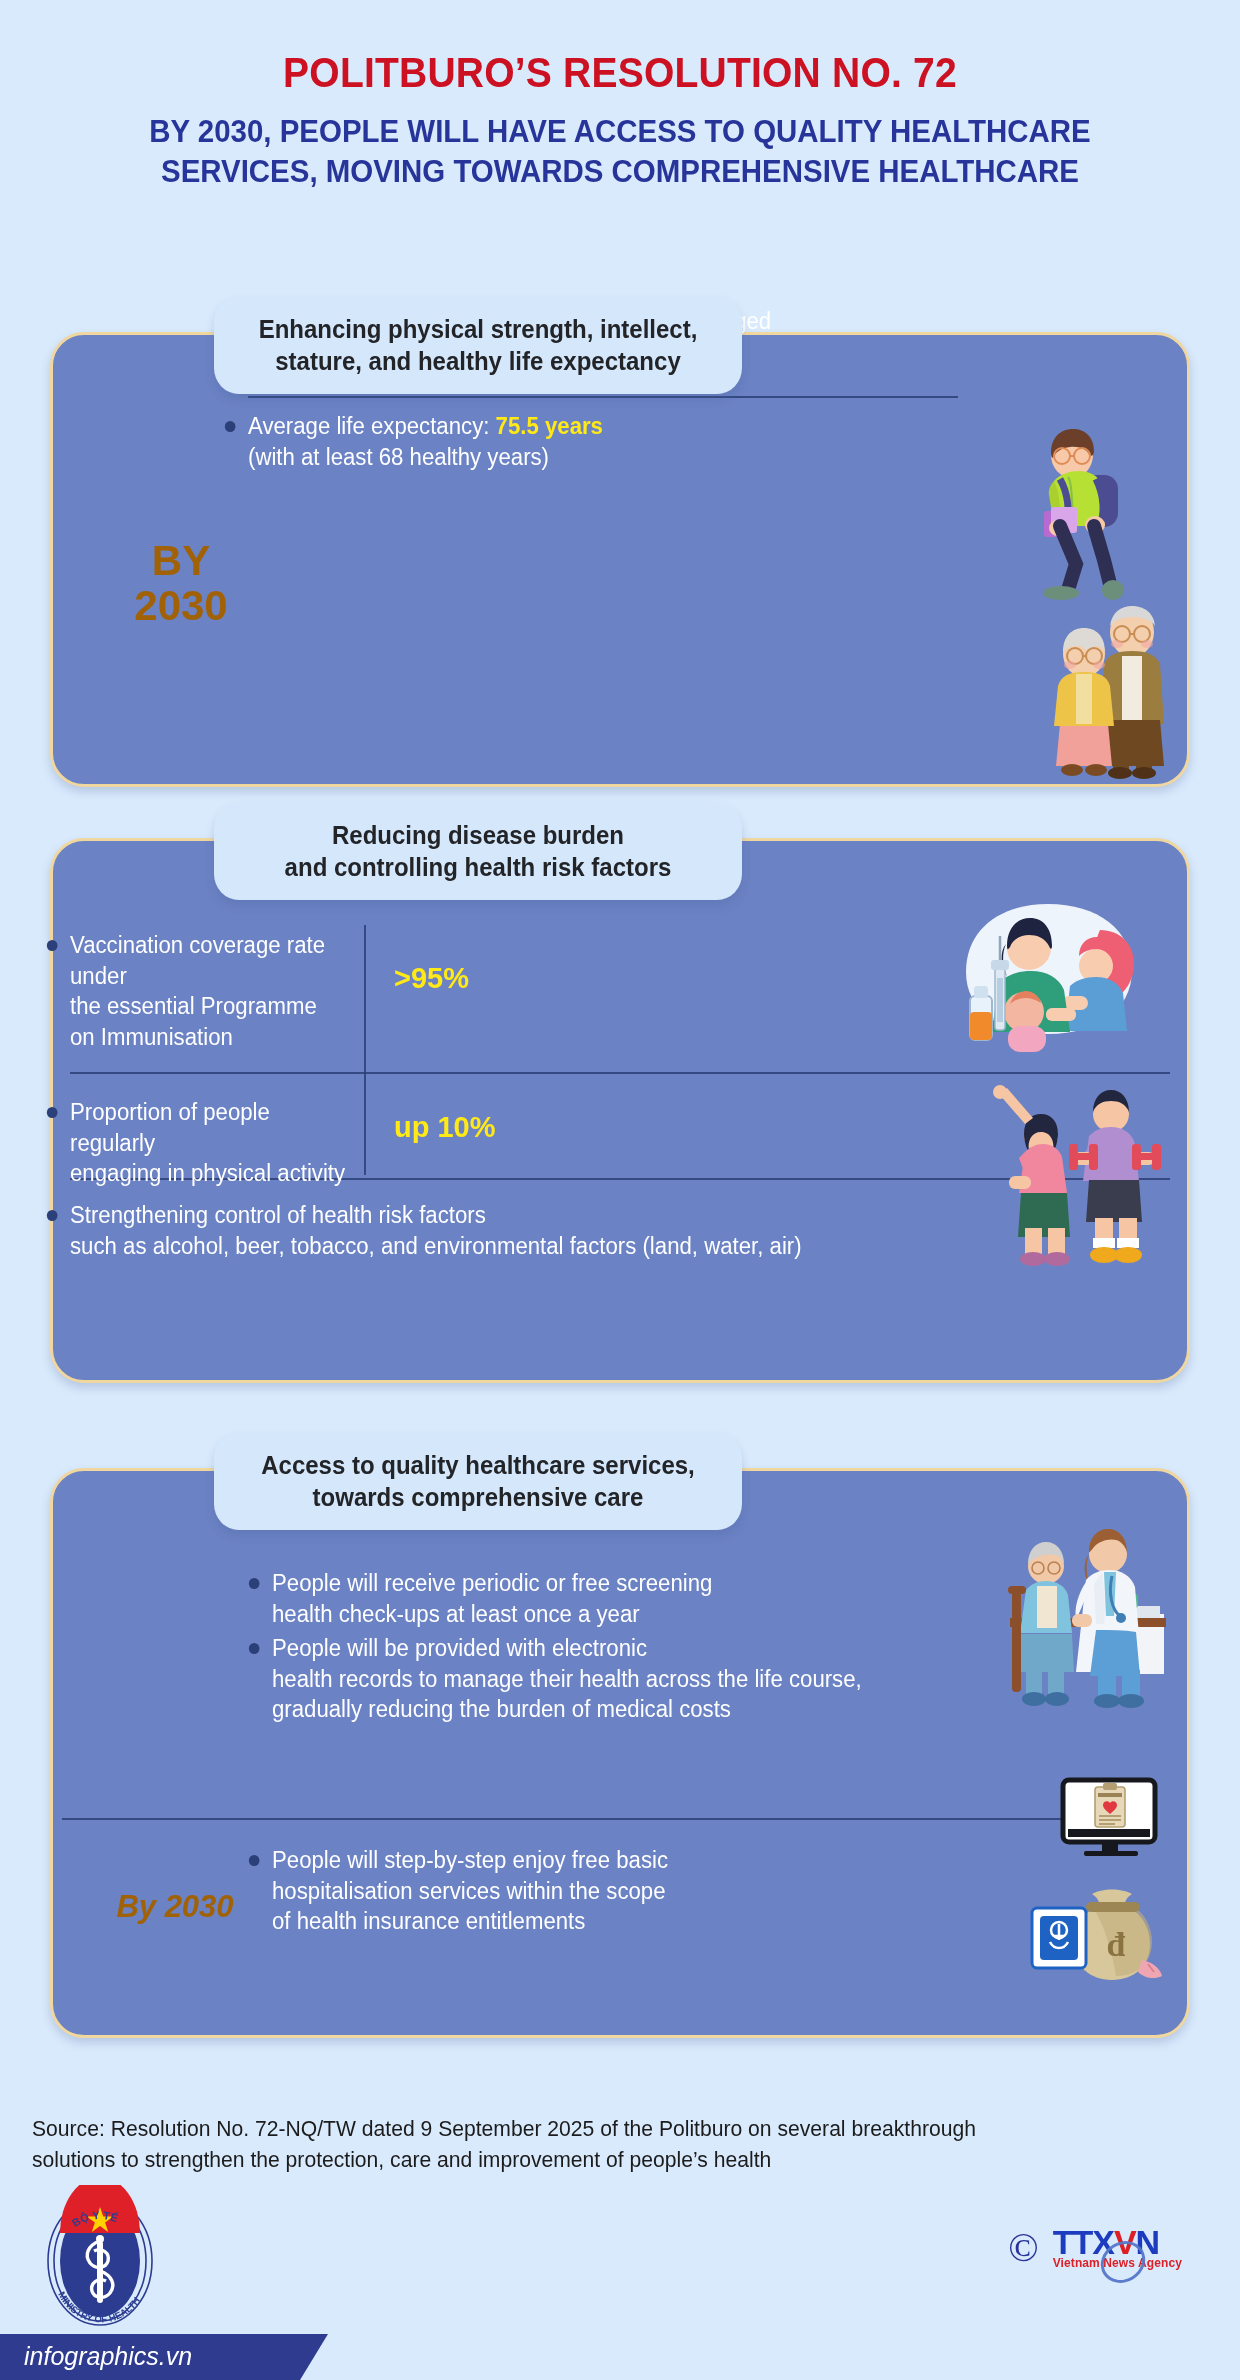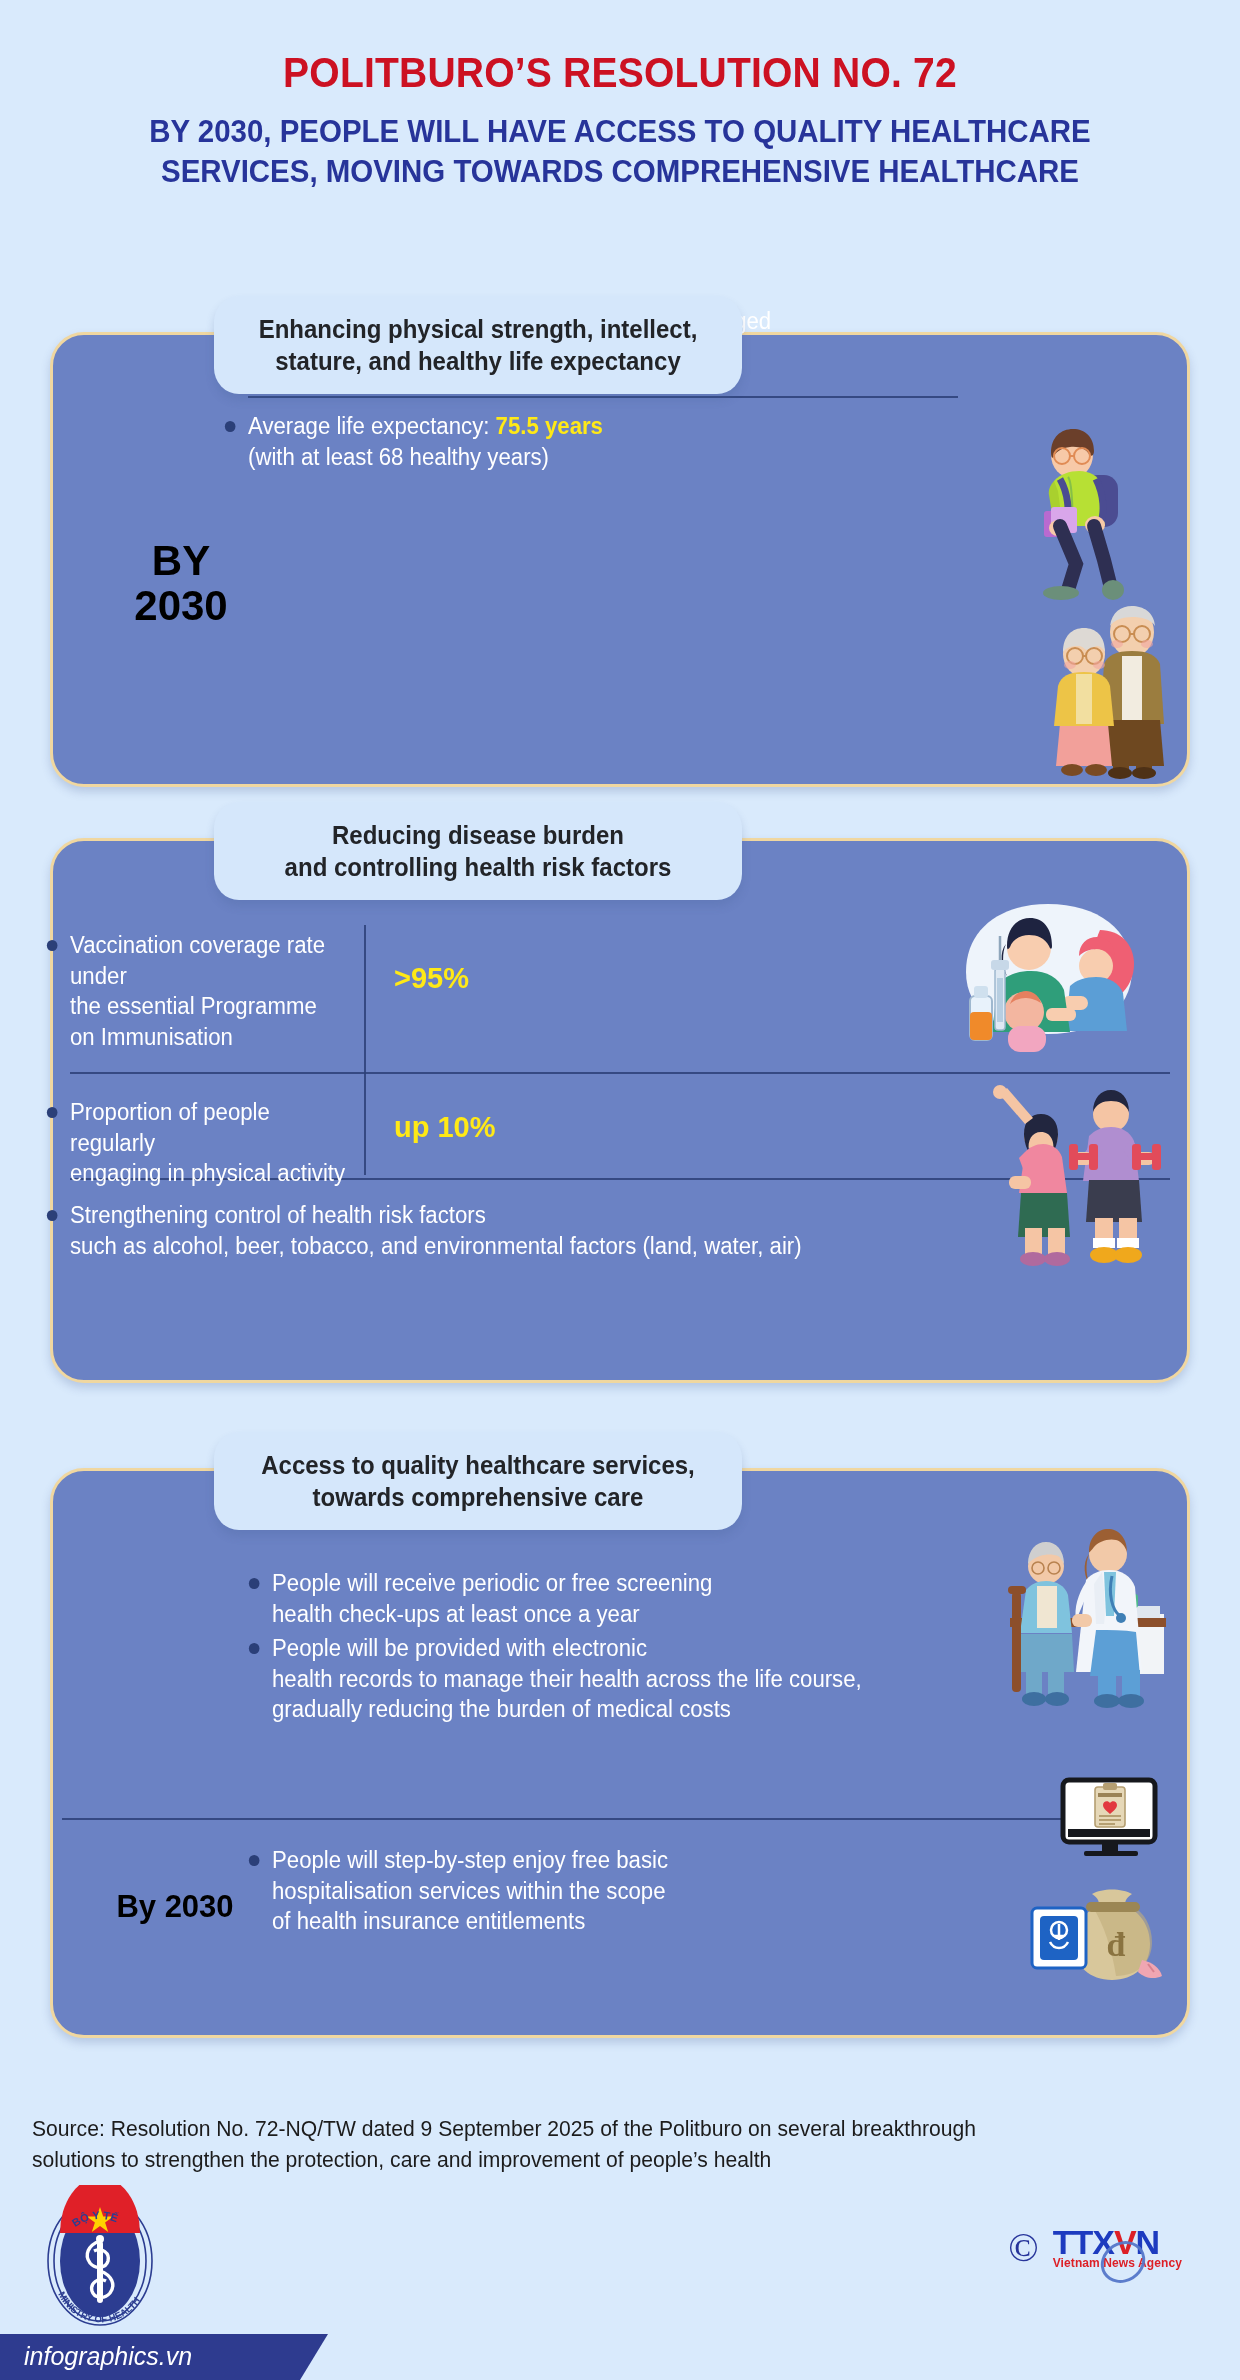--- a/index.html
+++ b/index.html
@@ -46,21 +46,21 @@
     text-align: center;
     color: #222428;
     font-weight: 800;
     font-size: 25px;
     line-height: 1.30;
     z-index: 6;
     padding: 10px 22px;
     transform: scaleX(0.96);
   }
   .ylabel {
-    position: absolute; color: #000000; font-weight: 900;
+    position: absolute; color: #a16207; font-weight: 900;
     text-align: center; line-height: 1.08;
   }
 
   .bul {
     position: absolute;
     color: #ffffff;
     font-size: 23px;
     line-height: 1.33;
     transform: scaleX(0.965); transform-origin: left top;
   }
@@ -355,21 +355,21 @@
 
   <div class="bul" style="left:272px; top:1633px; width:850px;">
     <span class="dot"></span>
     <div>People will be provided with electronic</div>
     <div>health records to manage their health across the life course,</div>
     <div>gradually reducing the burden of medical costs</div>
   </div>
 
   <div class="hline" style="left:62px; top:1818px; width:1070px;"></div>
 
-  <div class="ylabel" style="left:70px; top:1890px; width:210px; font-size:31px;">
+  <div class="ylabel" style="left:70px; top:1890px; width:210px; font-size:31px;font-style:italic;">
     <div>By 2030</div>
   </div>
 
   <div class="bul" style="left:272px; top:1845px; width:760px;">
     <span class="dot"></span>
     <div>People will step-by-step enjoy free basic</div>
     <div>hospitalisation services within the scope</div>
     <div>of health insurance entitlements</div>
   </div>
 

